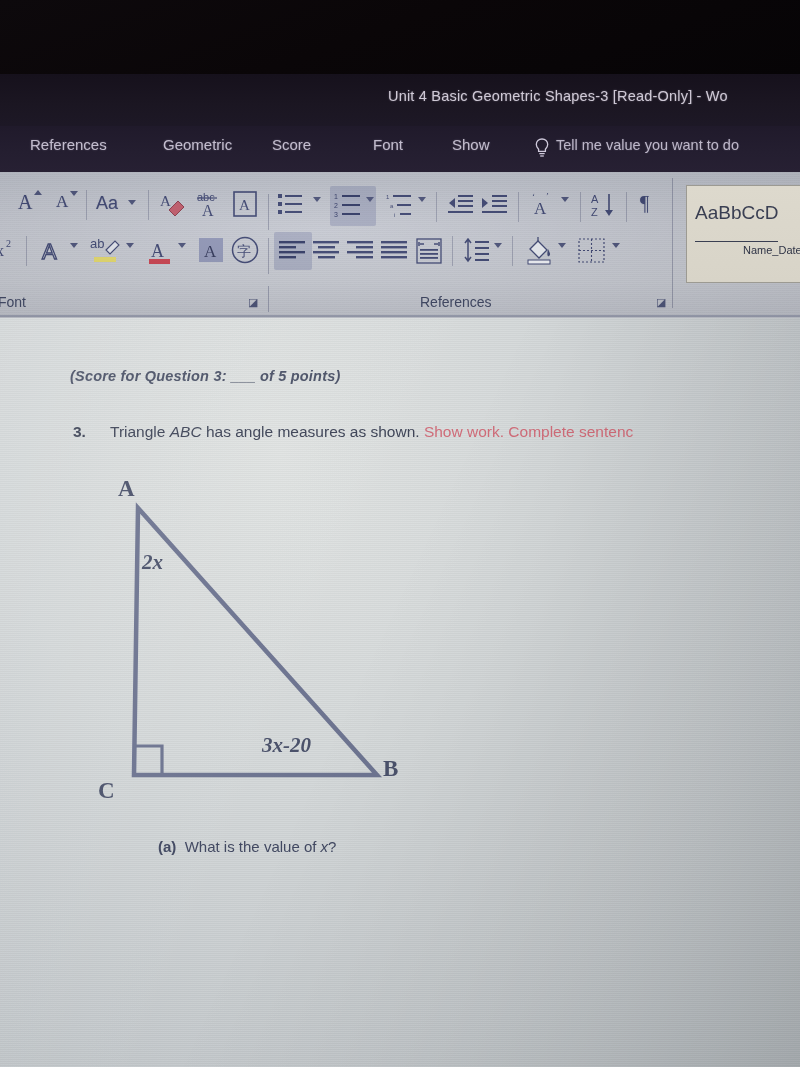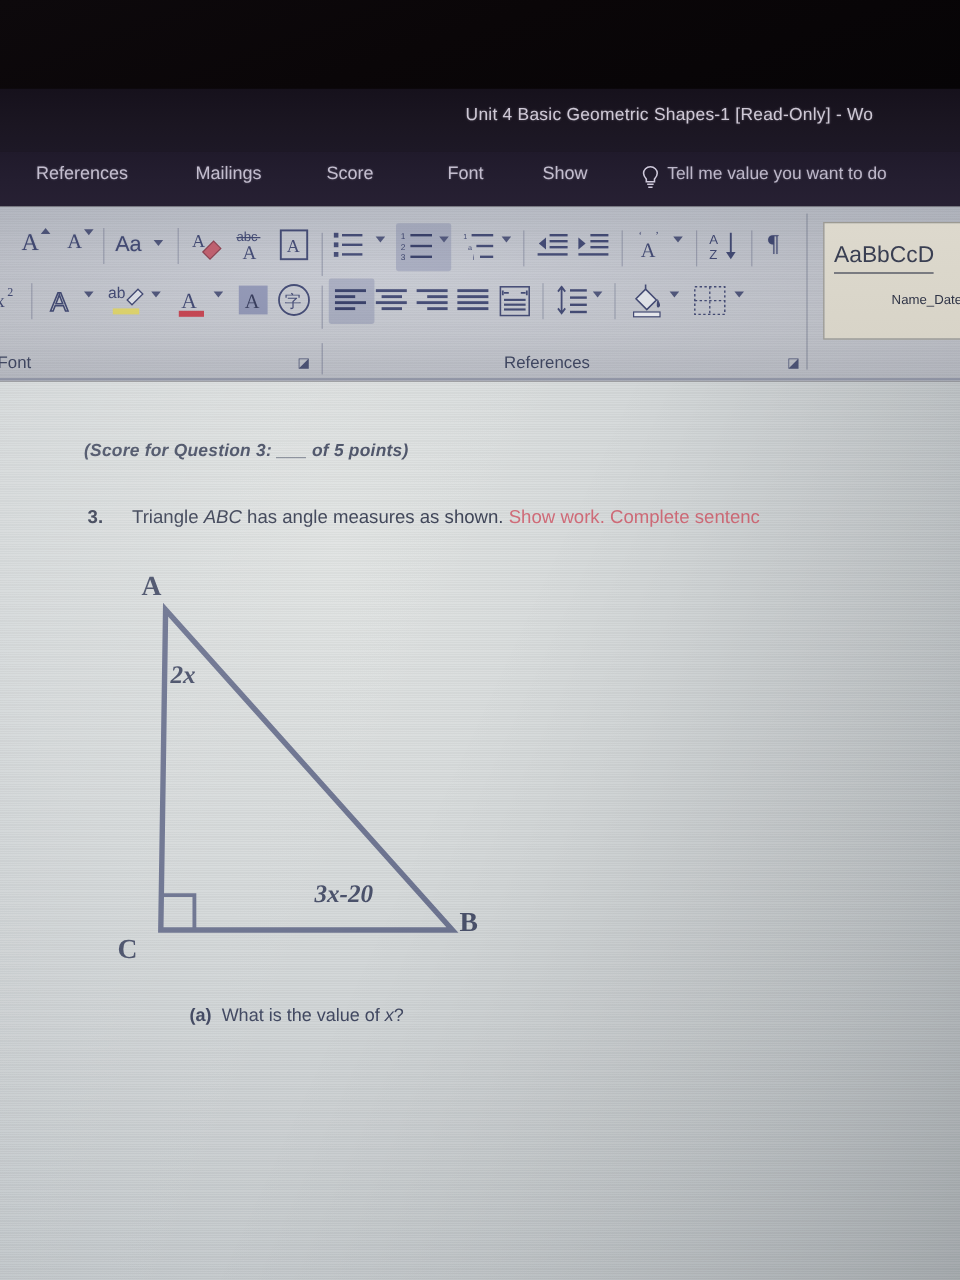--- a/index.html
+++ b/index.html
@@ -163,21 +163,21 @@
     background: linear-gradient(180deg, #ddd9cd 0%, #d8d4c8 100%);
     border: 1px solid #9c9a92;
   }
   .style-sample {
     position: absolute;
     left: 8px; top: 16px;
     font-size: 19px;
     color: #3a3f52;
     font-family: "Liberation Sans", sans-serif;
     border-bottom: 1.5px solid #3a3f52;
-    padding-bottom: 3px;
+    padding-bottom: 17px;
     white-space: nowrap;
   }
   .style-name {
     position: absolute;
     left: 8px; top: 58px;
     font-size: 11px;
     color: #2f3446;
     white-space: nowrap;
     margin-left: 48px;
   }
@@ -260,26 +260,26 @@
   }
   .parta b { font-weight: bold; }
   .parta i { font-style: italic; }
 </style>
 </head>
 <body>
 
 <div class="bezel-top"></div>
 
 <div class="titlebar">
-  <div class="title-text">Unit 4 Basic Geometric Shapes-1 [Read-Only]  -  Wo</div>
+  <div class="title-text">Unit 4 Basic Geometric Shapes-3 [Read-Only]  -  Wo</div>
 </div>
 
 <div class="tabstrip">
   <div class="tab tab-references">References</div>
-  <div class="tab tab-mailings">Mailings</div>
+  <div class="tab tab-mailings">Geometric</div>
   <div class="tab tab-review">Score</div>
   <div class="tab tab-view">Font</div>
   <div class="tab tab-help">Show</div>
 
   <svg class="bulb-icon" viewBox="0 0 18 22">
     <path d="M9 2 C5.7 2 3.3 4.4 3.3 7.4 C3.3 9.6 4.6 11 5.6 12.2 L5.6 14.4 L12.4 14.4 L12.4 12.2 C13.4 11 14.7 9.6 14.7 7.4 C14.7 4.4 12.3 2 9 2 Z" fill="none" stroke="#cfc9db" stroke-width="1.3"></path>
     <line x1="6.3" y1="16.6" x2="11.7" y2="16.6" stroke="#cfc9db" stroke-width="1.3"></line>
     <line x1="7.2" y1="19" x2="10.8" y2="19" stroke="#cfc9db" stroke-width="1.3"></line>
   </svg>
   <div class="tellme" style="left:556px;">Tell me value you want to do</div>

